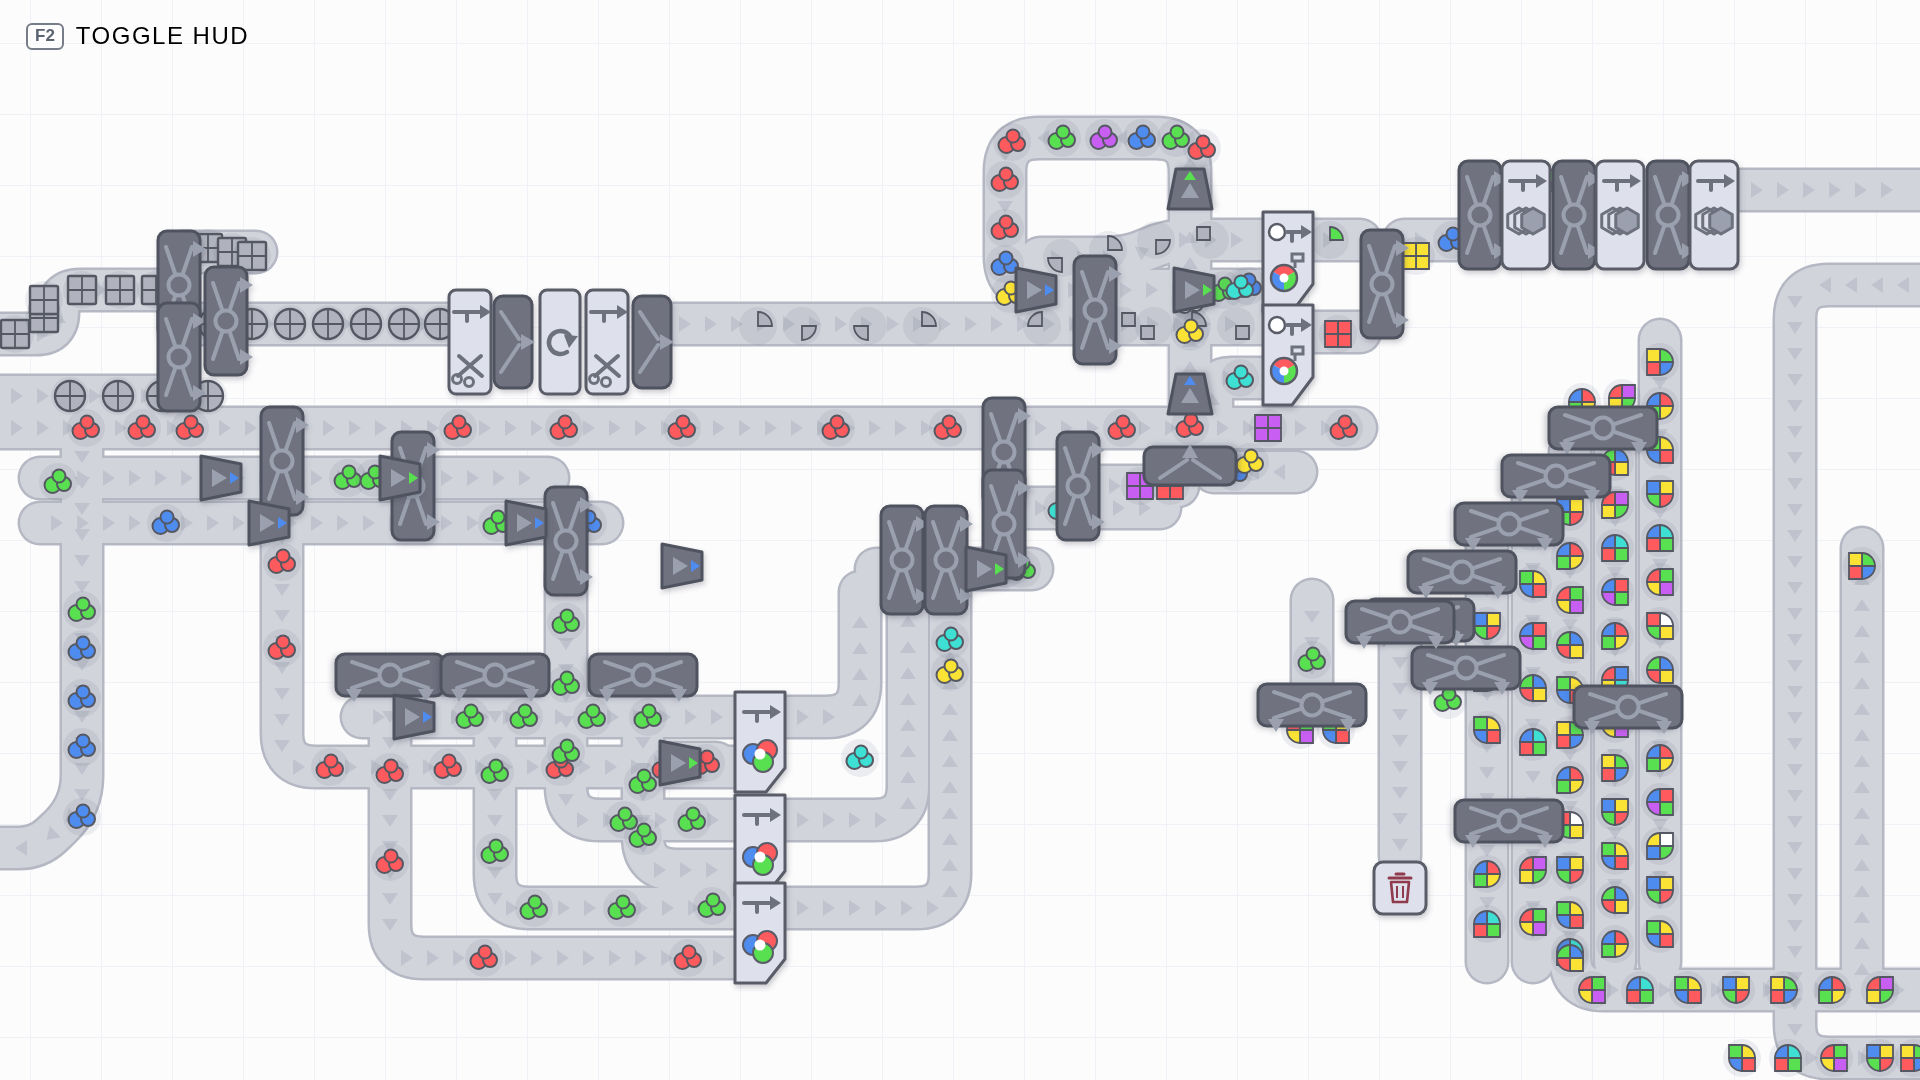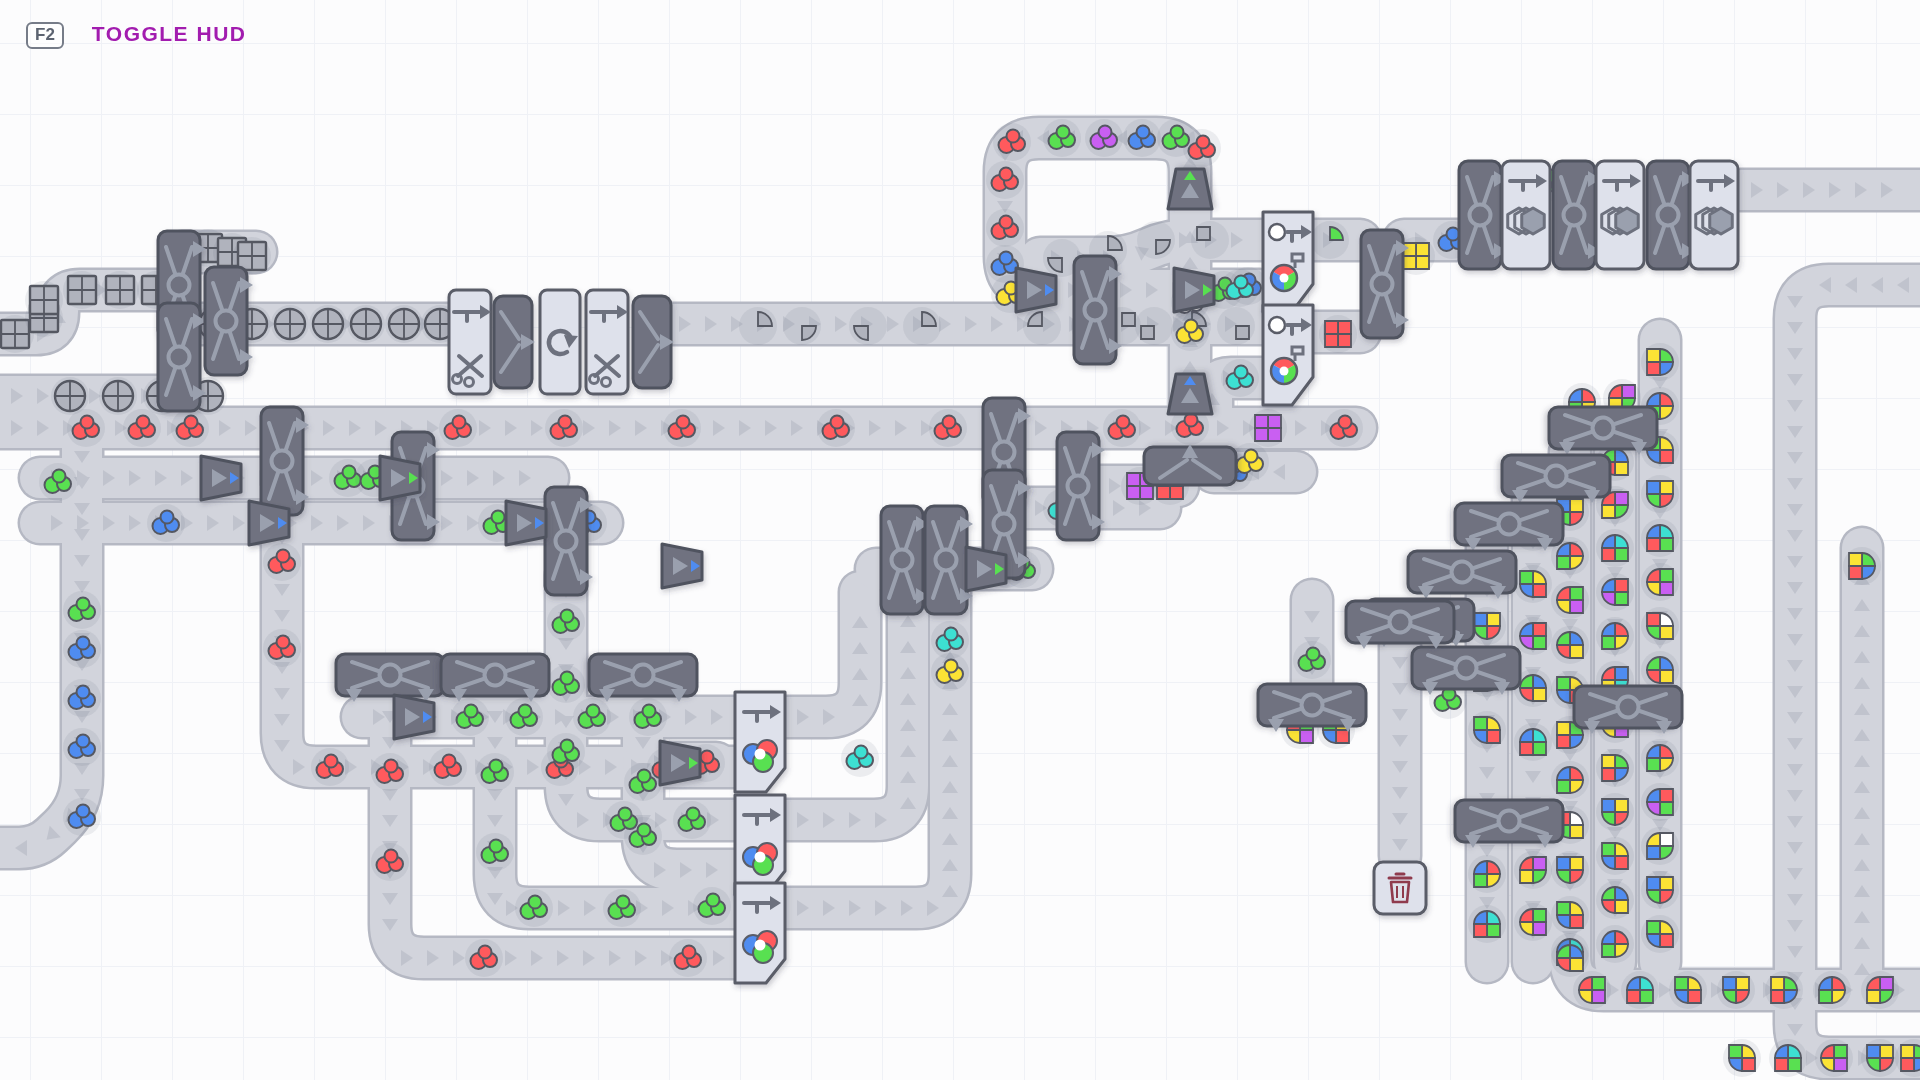--- a/index.html
+++ b/index.html
@@ -1,22 +1,22 @@
 <!DOCTYPE html>
 <html><head>
 <meta charset="utf-8">
 <style>
   html,body{margin:0;padding:0;background:#fcfcfd;}
   .viewport{position:relative;width:1920px;height:1080px;overflow:hidden;background:#fcfcfd;
             font-family:"Liberation Sans", sans-serif;}
   svg.scene{position:absolute;left:0;top:0;}
-  .hud{position:absolute;left:26px;top:22px;display:flex;align-items:flex-start;gap:28px;z-index:5;}
+  .hud{position:absolute;left:26px;top:22px;display:flex;align-items:flex-end;gap:12px;z-index:5;}
   .hud .key{display:inline-block;border:2.5px solid #767c88;border-radius:6px;color:#5c6370;
             font-weight:bold;font-size:17px;padding:2px 7px;line-height:1.1;background:rgba(255,255,255,.6);}
-  .hud .lbl{color:#a21caf;font-weight:bold;font-size:21px;letter-spacing:1.5px;}
+  .hud .lbl{color:#000000;font-weight:normal;font-size:24px;letter-spacing:1.5px;}
 </style>
 </head>
 <body>
 
 <div class="viewport">
   <div class="hud">
     <span class="key">F2</span>
     <span class="lbl">TOGGLE HUD</span>
   </div>
   <svg id="scene" class="scene" width="1920" height="1080" viewBox="0 0 1920 1080">

